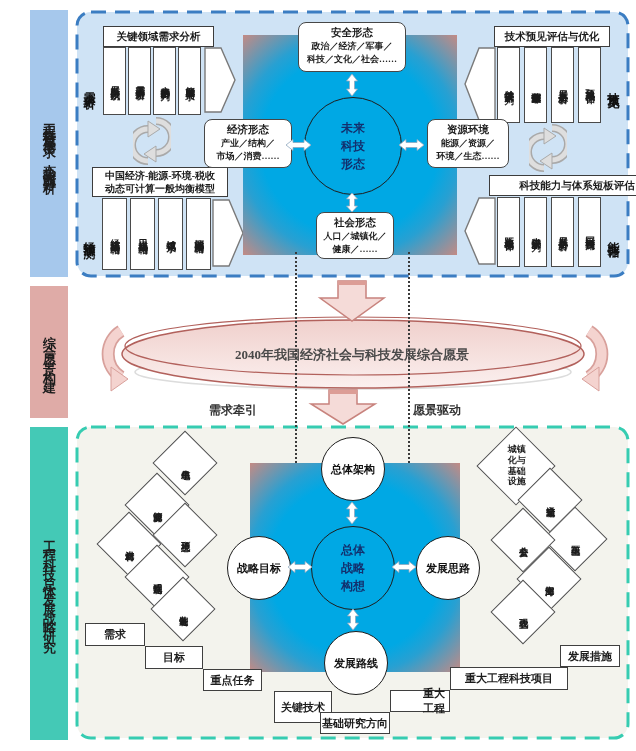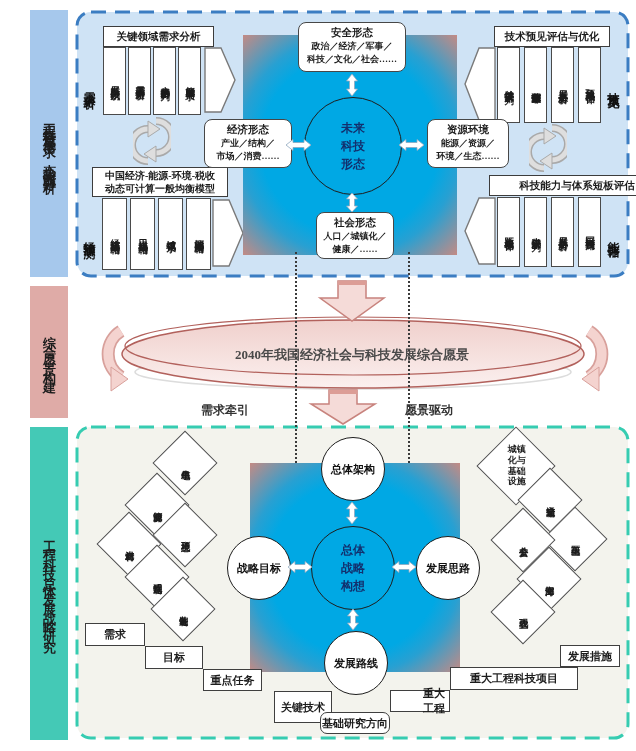--- a/index.html
+++ b/index.html
@@ -30,21 +30,21 @@
   .dm{position:absolute;background:#fff;border:1px solid #4f4f4f;transform:rotate(45deg);display:flex;
       align-items:center;justify-content:center;}
   .dm44{width:44px;height:44px;}
   .dm54{width:54px;height:54px;}
   .dm>div{transform:rotate(-45deg);font-weight:bold;font-size:9px;text-align:center;line-height:1.2;}
   .dm .v{writing-mode:vertical-rl;letter-spacing:0.5px;}
   .dm .w{width:21px;word-break:break-all;}
   .st{position:absolute;background:#fff;border:1.2px solid #3f3f3f;display:flex;align-items:center;
       justify-content:center;font-weight:bold;font-size:11px;box-sizing:border-box;}
   .dots{position:absolute;width:0;border-left:2px dotted #3a3a3a;z-index:5;}
-  .plabel{position:absolute;font-weight:bold;font-size:12px;color:#333;text-align:left;z-index:6;}
+  .plabel{position:absolute;font-weight:bold;font-size:12px;color:#333;text-align:center;z-index:6;}
   .etext{position:absolute;font-weight:bold;font-size:13px;color:#4a4a4a;text-align:center;z-index:6;}
   svg{display:block;}
 </style>
 </head>
 <body>
 
 <div id="stage">
 
   <div class="side" style="top:10px;height:267px;background:#a6c8ec;letter-spacing:3px;">工程科技发展需求、态势与能力分析</div>
   <div class="side" style="top:286px;height:132px;background:#dfaba7;letter-spacing:9px;">综合愿景构建</div>
@@ -254,18 +254,18 @@
     <polygon points="1,7 8,1.5 8,4.5 18,4.5 18,1.5 25,7 18,12.5 18,9.5 8,9.5 8,12.5" fill="#fff" stroke="#8fa8bf" stroke-width="0.8"></polygon>
   </svg>
   <svg class="abs" style="left:391px;top:560px;" width="26" height="14">
     <polygon points="1,7 8,1.5 8,4.5 18,4.5 18,1.5 25,7 18,12.5 18,9.5 8,9.5 8,12.5" fill="#fff" stroke="#8fa8bf" stroke-width="0.8"></polygon>
   </svg>
 
   <div class="st" style="left:85px;top:623px;width:60px;height:23px;">需求</div>
   <div class="st" style="left:145px;top:646px;width:58px;height:23px;">目标</div>
   <div class="st" style="left:203px;top:669px;width:59px;height:22px;">重点任务</div>
   <div class="st" style="left:262px;top:691px;width:58px;height:32px;margin-left:12px;">关键技术</div>
-  <div class="st" style="left:320px;top:712px;width:70px;height:22px;border-radius:7px;">基础研究方向</div>
+  <div class="st" style="left:320px;top:712px;width:70px;height:22px;">基础研究方向</div>
   <div class="st" style="left:390px;top:690px;width:60px;height:22px;padding-left:32px;">重大工程</div>
-  <div class="st" style="left:450px;top:667px;width:128px;height:23px;">重大工程科技项目</div>
+  <div class="st" style="left:450px;top:667px;width:118px;height:23px;">重大工程科技项目</div>
   <div class="st" style="left:560px;top:645px;width:60px;height:22px;">发展措施</div>
 
 </div>
 
 </body></html>

